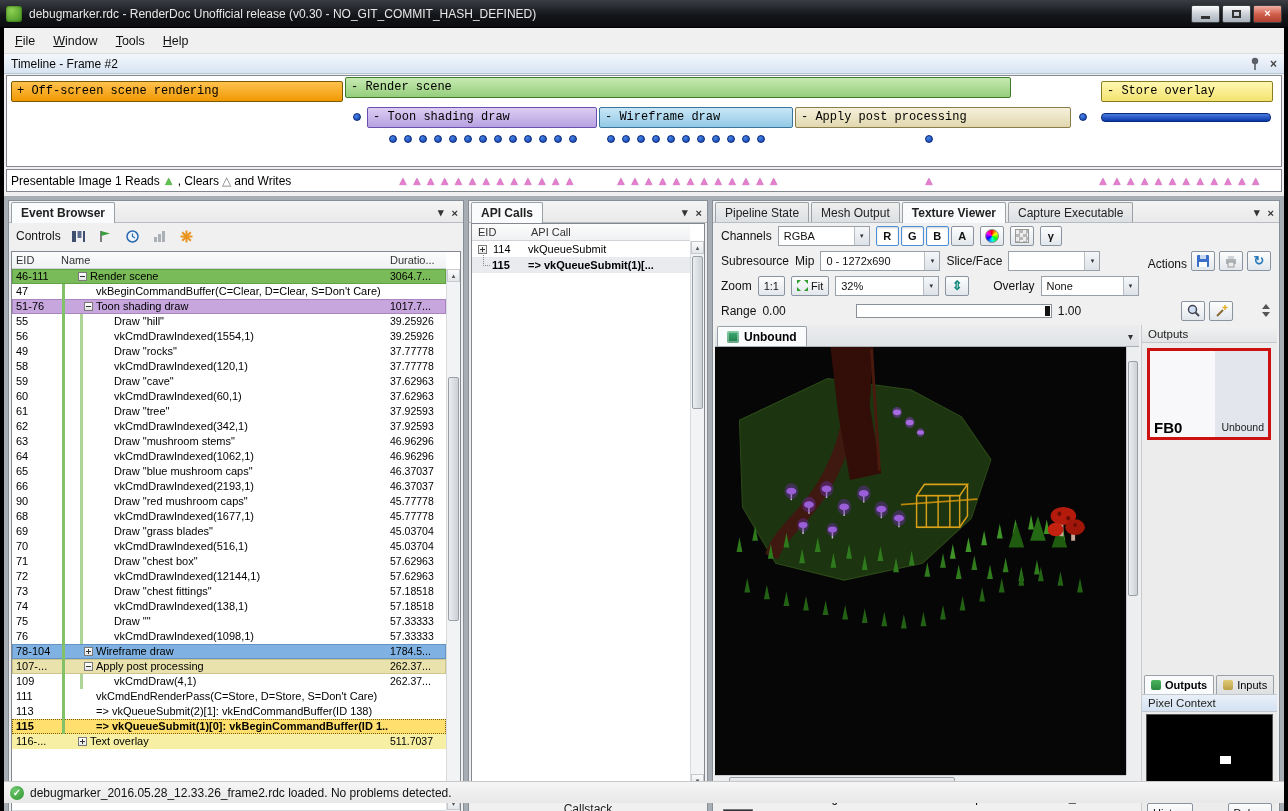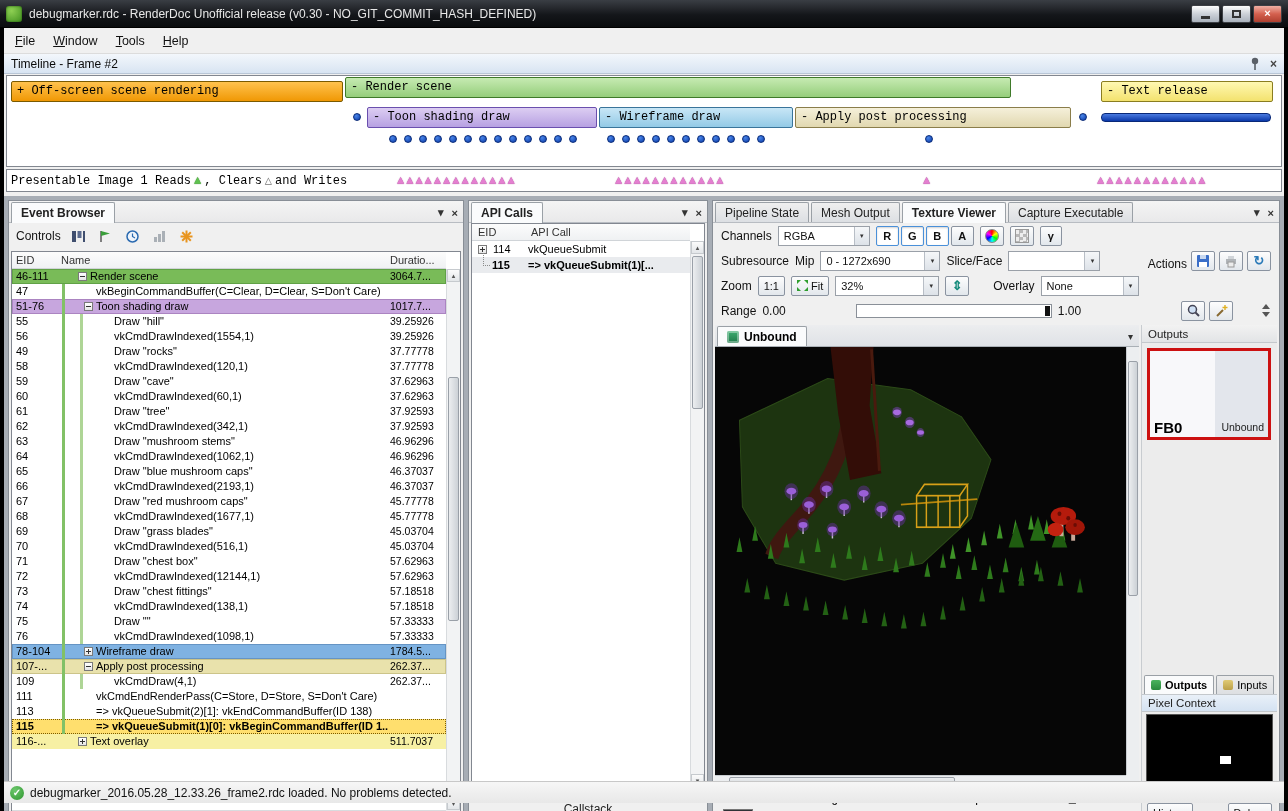--- a/index.html
+++ b/index.html
@@ -21,21 +21,21 @@
 
 .menubar{position:absolute;left:4px;right:4px;top:28px;height:26px;background:#f0f0f0;display:flex;align-items:center;padding-left:2px;border-bottom:1px solid #dcdcdc}
 .menu-item{display:inline-block;padding:3px 9px;font-size:12.5px;color:#111}
 .menu-item::first-letter{text-decoration:underline}
 
 
 .tl-panel{position:absolute;left:4px;right:4px;top:54px;height:142px;background:#f0f0f0}
 .tl-header{height:20px;background:linear-gradient(#f3f7fc,#d8e4f2);border-bottom:1px solid #b9c6d6;display:flex;align-items:center;padding:0 7px;font-size:12px;color:#0a0a0a}
 .tl-hicons{margin-left:auto;display:flex;gap:10px;align-items:center;color:#444;font-size:12px;font-weight:bold}
 .tl-body{position:relative;margin:1px 2px 0;height:92px;background:#fff;border:1px solid #828790;overflow:hidden}
-.tl-footer{position:relative;margin:2px 2px 0;height:23px;background:#fff;border:1px solid #828790;display:flex;align-items:center;padding:0 4px;font-family:Liberation Mono, monospace;font-size:12px;color:#000;overflow:hidden}
+.tl-footer{position:relative;margin:2px 2px 0;height:23px;background:#fff;border:1px solid #828790;display:flex;align-items:center;padding:0 4px;font-family:Liberation Sans, sans-serif;font-size:12px;color:#000;overflow:hidden}
 .bar{position:absolute;height:21px;line-height:19px;font-family:"Liberation Mono",monospace;font-size:12px;padding:0 5px;border-radius:2px;white-space:nowrap;overflow:hidden;color:#000}
 .bar.offscreen{background:linear-gradient(#ffc24e,#f09804);border:1px solid #7a5a00}
 .bar.renderscene{background:linear-gradient(#c6eab2,#95ce7b);border:1px solid #3f7a2a}
 .bar.textoverlay{background:linear-gradient(#fff8b2,#f3e26e);border:1px solid #8a7d20}
 .bar.toon{background:linear-gradient(#dccdf2,#b7a1e2);border:1px solid #6a4fae}
 .bar.wireframe{background:linear-gradient(#c8e6f6,#93cae6);border:1px solid #39749a}
 .bar.postproc{background:linear-gradient(#f5f0da,#e1d8b0);border:1px solid #8a7d4a}
 .dot{position:absolute;width:8px;height:8px;border-radius:50%;background:radial-gradient(circle at 35% 30%,#4a86e8,#0a3aa8);border:1px solid #082a78}
 .dotrow{position:absolute;display:flex;gap:7px}
 .dotrow i{width:8px;height:8px;border-radius:50%;background:radial-gradient(circle at 35% 30%,#4a86e8,#0a3aa8);border:1px solid #082a78}
@@ -198,21 +198,21 @@
       <svg width="10" height="14">
           <circle cx="5" cy="4" r="3.2" fill="#5a6068"></circle>
           <rect x="4.2" y="7" width="1.6" height="6" fill="#5a6068"></rect>
         </svg>
       <span>×</span>
     </span>
   </div>
   <div class="tl-body">
     <div class="bar offscreen" style="left:4px;top:5px;width:332px">+ Off-screen scene rendering</div>
     <div class="bar renderscene" style="left:338px;top:1px;width:666px">- Render scene</div>
-    <div class="bar textoverlay" style="left:1094px;top:5px;width:172px">- Text release</div>
+    <div class="bar textoverlay" style="left:1094px;top:5px;width:172px">- Store overlay</div>
     <span class="dot" style="left:346px;top:37px"></span>
     <div class="bar toon" style="left:360px;top:31px;width:230px">- Toon shading draw</div>
     <div class="bar wireframe" style="left:592px;top:31px;width:194px">- Wireframe draw</div>
     <div class="bar postproc" style="left:788px;top:31px;width:276px">- Apply post processing</div>
     <span class="dot" style="left:1072px;top:37px"></span>
     <div class="bluebar" style="left:1094px;top:37px;width:170px"></div>
     <span class="dotrow" style="left:382px;top:59px">
         <i></i>
         <i></i>
         <i></i>
@@ -472,21 +472,21 @@
 
           <div class="erow d2">
             <span class="c-eid">66</span>
             <span class="c-name">
               <span class="nm">vkCmdDrawIndexed(2193,1)</span>
             </span>
             <span class="c-dur">46.37037</span>
           </div>
 
           <div class="erow d2">
-            <span class="c-eid">67</span>
+            <span class="c-eid">90</span>
             <span class="c-name">
               <span class="nm">Draw "red mushroom caps"</span>
             </span>
             <span class="c-dur">45.77778</span>
           </div>
 
           <div class="erow d2">
             <span class="c-eid">68</span>
             <span class="c-name">
               <span class="nm">vkCmdDrawIndexed(1677,1)</span>

